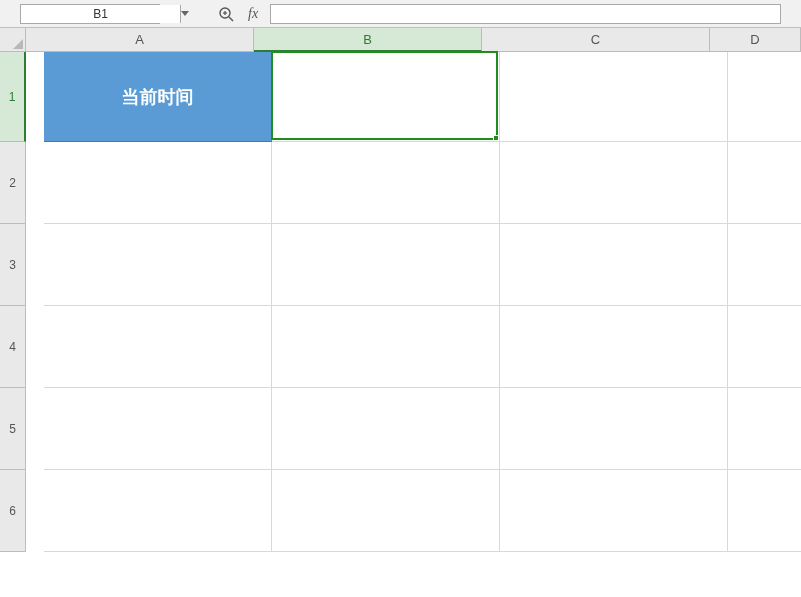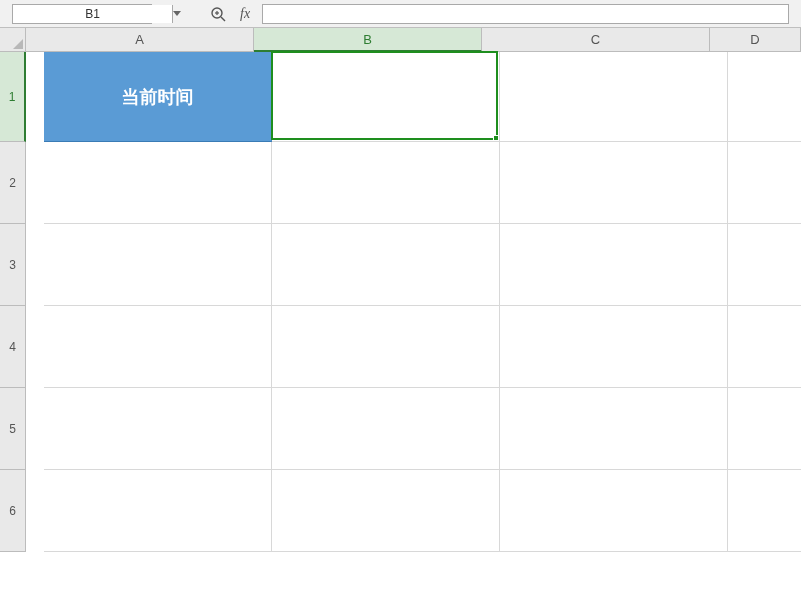--- a/index.html
+++ b/index.html
@@ -13,21 +13,21 @@
     color: #333;
   }
 
   
   .formula-bar {
     height: 28px;
     background: #f1f1f1;
     border-bottom: 1px solid #bfbfbf;
     display: flex;
     align-items: center;
-    padding: 0 12px;
+    padding: 0 20px;
     gap: 8px;
   }
   .name-box-wrap {
     display: flex;
     align-items: center;
     width: 140px;
     height: 20px;
     background: #fff;
     border: 1px solid #a9a9a9;
   }

